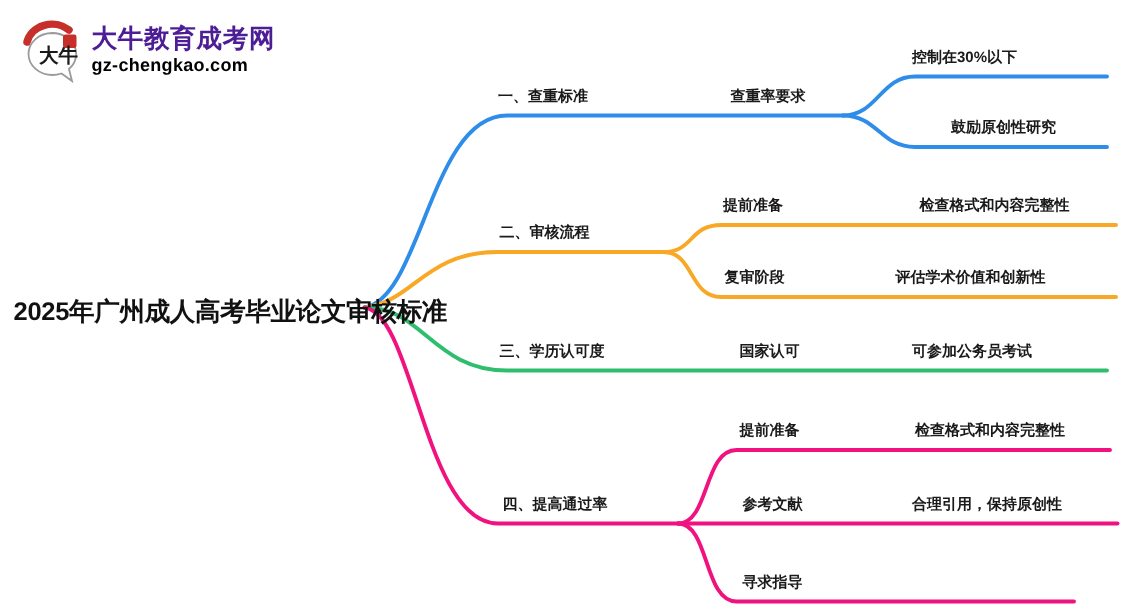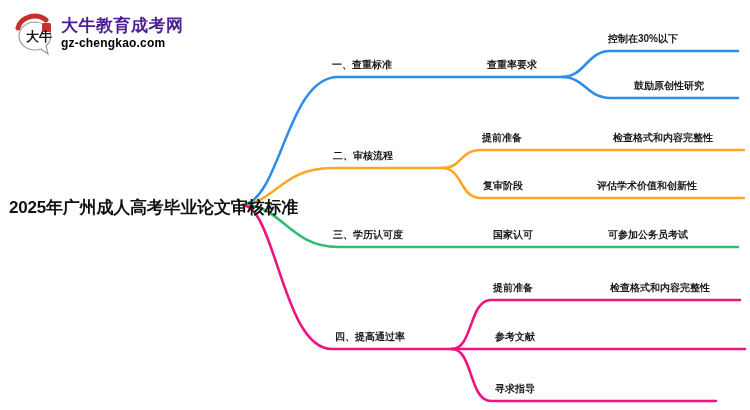--- a/index.html
+++ b/index.html
@@ -81,15 +81,16 @@
   <div class="node" style="left:333px;bottom:169px;">三、学历认可度</div>
 
   <div class="node" style="left:597px;bottom:218px;">评估学术价值和创新性</div>
   <div class="node" style="left:493px;bottom:169px;">国家认可</div>
   <div class="node" style="left:335px;bottom:67px;">四、提高通过率</div>
 
   <div class="node" style="left:608px;bottom:169px;">可参加公务员考试</div>
   <div class="node" style="left:493px;bottom:116px;">提前准备</div>
   <div class="node" style="left:610px;bottom:116px;">检查格式和内容完整性</div>
   <div class="node" style="left:495px;bottom:67px;">参考文献</div>
+  <div class="node" style="left:608px;bottom:67px;">合理引用，保持原创性</div>
   <div class="node" style="left:495px;bottom:15px;">寻求指导</div>
 
 </div>
 
 </body></html>

